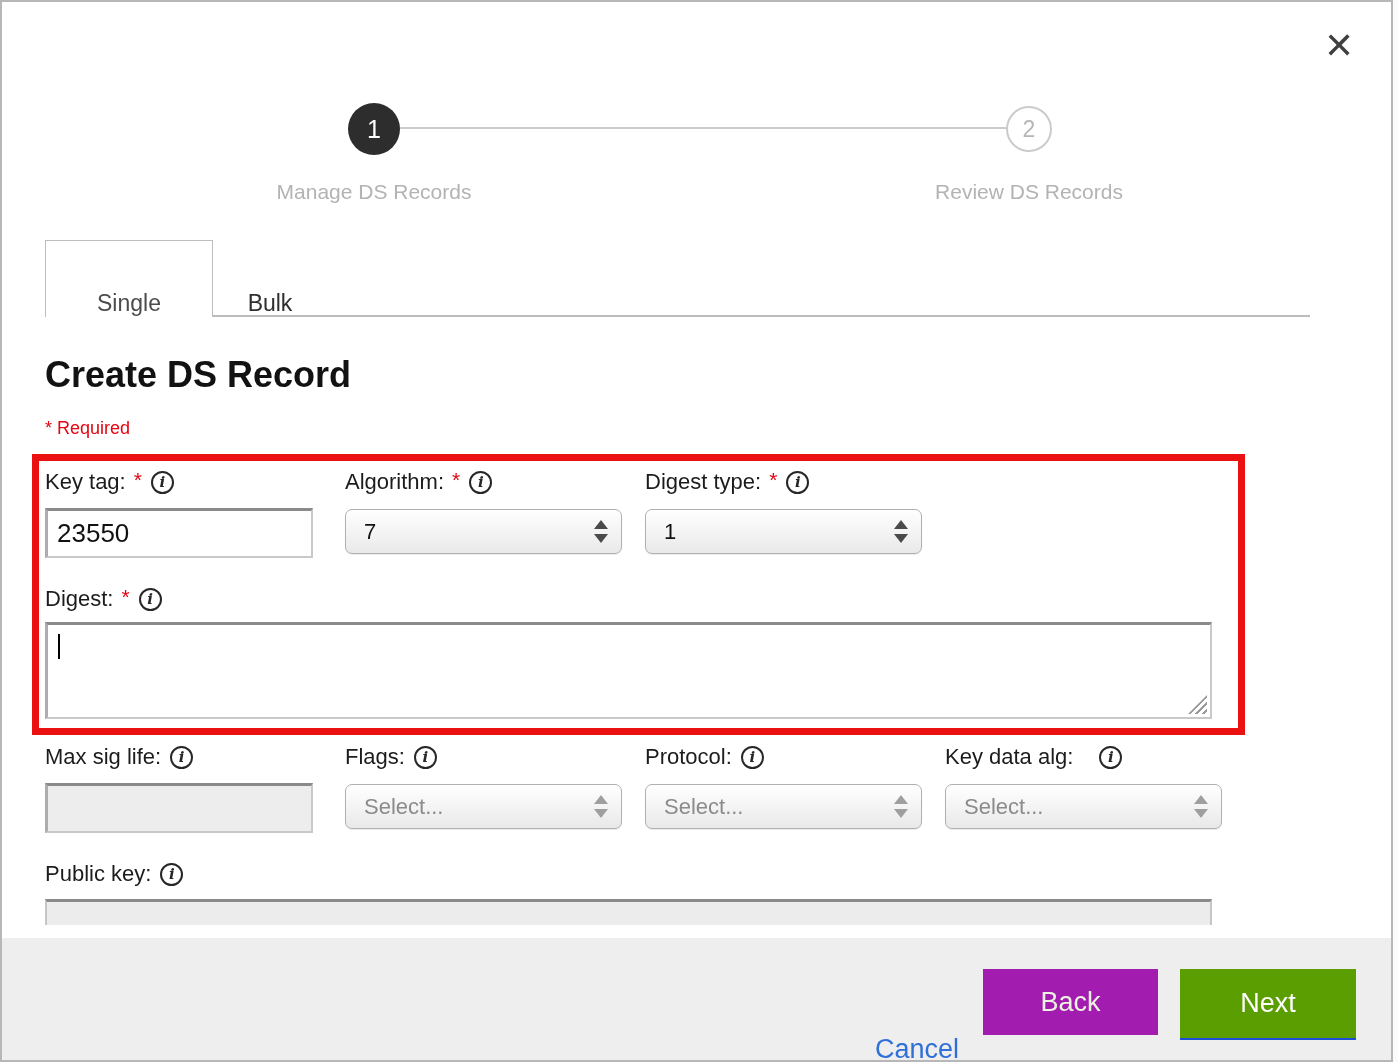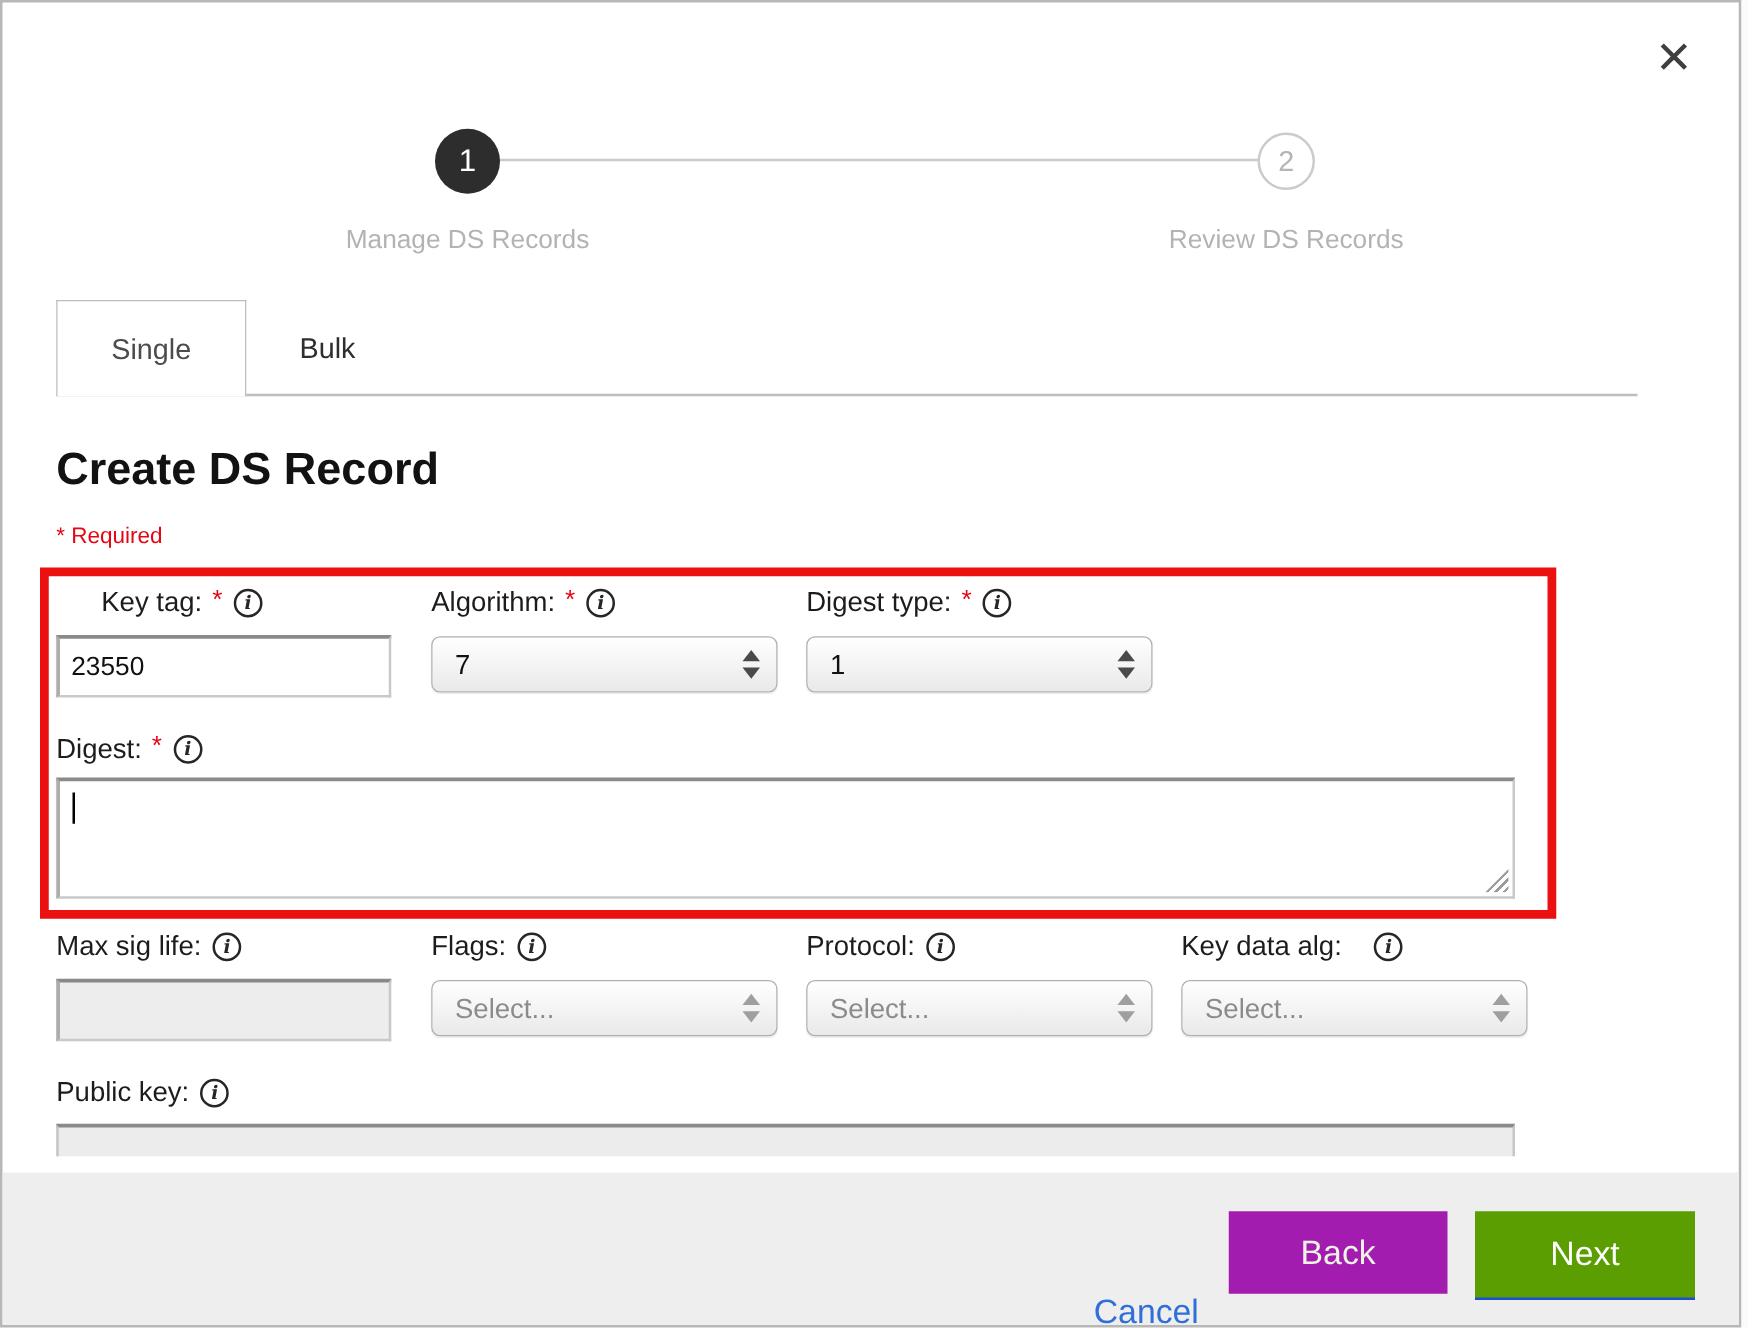--- a/index.html
+++ b/index.html
@@ -12,40 +12,40 @@
 
   
   .step-line { height:2px; background:#cbcbcb; }
   .step-circle { border-radius:50%; display:flex; align-items:center; justify-content:center; }
   .step-circle.active { background:#2d2d2d; color:#fff; font-size:25px; }
   .step-circle.upcoming { background:#fff; border:2px solid #cbcbcb; color:#b5b5b5; font-size:23px; }
   .step-label { width:350px; text-align:center; font-size:21px; color:#b3b3b3; }
 
   
   .tab-baseline { height:2px; background:#bdbdbd; }
-  .tab { width:152px; height:77px; display:flex; align-items:center; justify-content:center; font-size:23px; }
+  .tab { width:168px; height:77px; display:flex; align-items:flex-end; justify-content:center; font-size:23px; }
   .tab.active { background:#fff; border:1px solid #bdbdbd; border-bottom:none; color:#4c4c4c; z-index:2; }
   .tab.inactive { color:#2e2e2e; }
 
   .page-title { font-size:36px; font-weight:700; color:#121212; }
   .required-note { font-size:18px; color:#e30613; }
 
   
   .annotation { border:7px solid #ec1111; pointer-events:none; z-index:6; }
 
   
   .field-label { display:flex; align-items:center; font-size:22px; color:#1c1c1c; white-space:nowrap; }
   .req-star { color:#e30613; font-size:21px; margin-left:8px; position:relative; top:-2px; }
   .info-icon { width:23px; height:23px; min-width:23px; border:2.5px solid #262626; border-radius:50%;
                display:inline-flex; align-items:center; justify-content:center; margin-left:9px;
                font-family:"DejaVu Serif","Liberation Serif",serif; font-style:italic; font-weight:700; font-size:15px; color:#262626; }
 
   
   .text-input { border:2px solid #c9c9c9; border-top:3px solid #8a8a8a; border-left:3px solid #adadad;
-                background:#fff; font-family:inherit; font-size:21px; color:#111; padding:0 9px; outline:none; }
+                background:#fff; font-family:inherit; font-size:26px; color:#111; padding:0 9px; outline:none; }
   .text-input:disabled { background:#ededed; }
 
   
   .select-box { display:flex; align-items:center; border:1px solid #b0b0b0; border-radius:7px;
                 background:linear-gradient(#ffffff,#e9e9e9); box-shadow:0 1px 1px rgba(0,0,0,0.08);
                 padding:0 13px 0 18px; cursor:pointer; }
   .select-value { flex:1; font-size:22px; color:#111; }
   .select-box.muted .select-value { color:#8b8b8b; }
   .spinner { display:flex; flex-direction:column; align-items:center; gap:5px; }
   .spinner i { display:block; width:0; height:0; border-left:7px solid transparent; border-right:7px solid transparent; }
@@ -93,21 +93,21 @@
   </div>
   <div class="abs tab inactive" style="left:184px; top:238px;">
     <span>Bulk</span>
   </div>
 
   <div class="abs page-title" style="left:43px; top:352px;">Create DS Record</div>
   <div class="abs required-note" style="left:43px; top:416px;">* Required</div>
 
   <div class="abs annotation" style="left:30px; top:452px; width:1213px; height:281px;"></div>
 
-  <div class="abs field-label" style="left:43px; top:467px;margin-left:36px;">
+  <div class="abs field-label" style="left:43px; top:467px;">
     <span>Key tag:</span>
     <span class="req-star">*</span>
     <span class="info-icon">
         <i>i</i>
       </span>
   </div>
   <div class="abs field-label" style="left:343px; top:467px;">
     <span>Algorithm:</span>
     <span class="req-star">*</span>
     <span class="info-icon">

